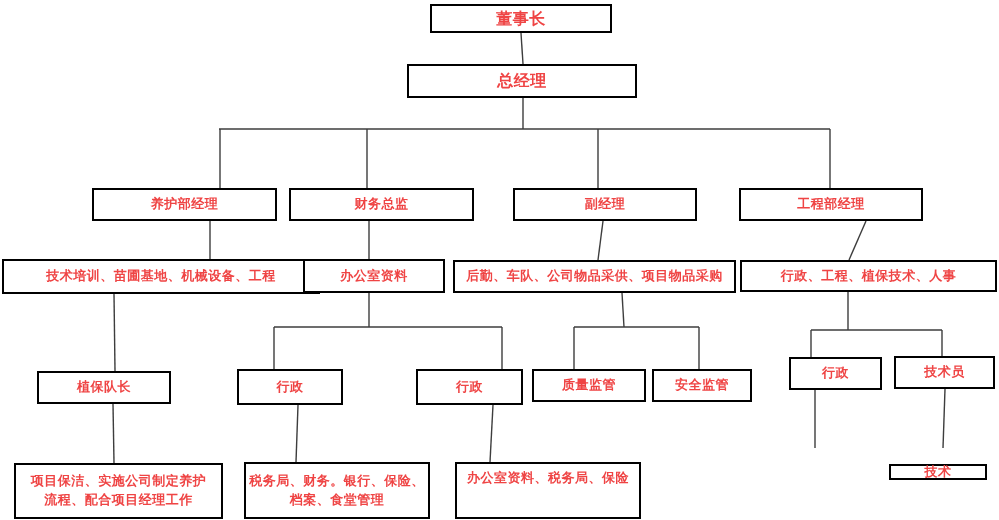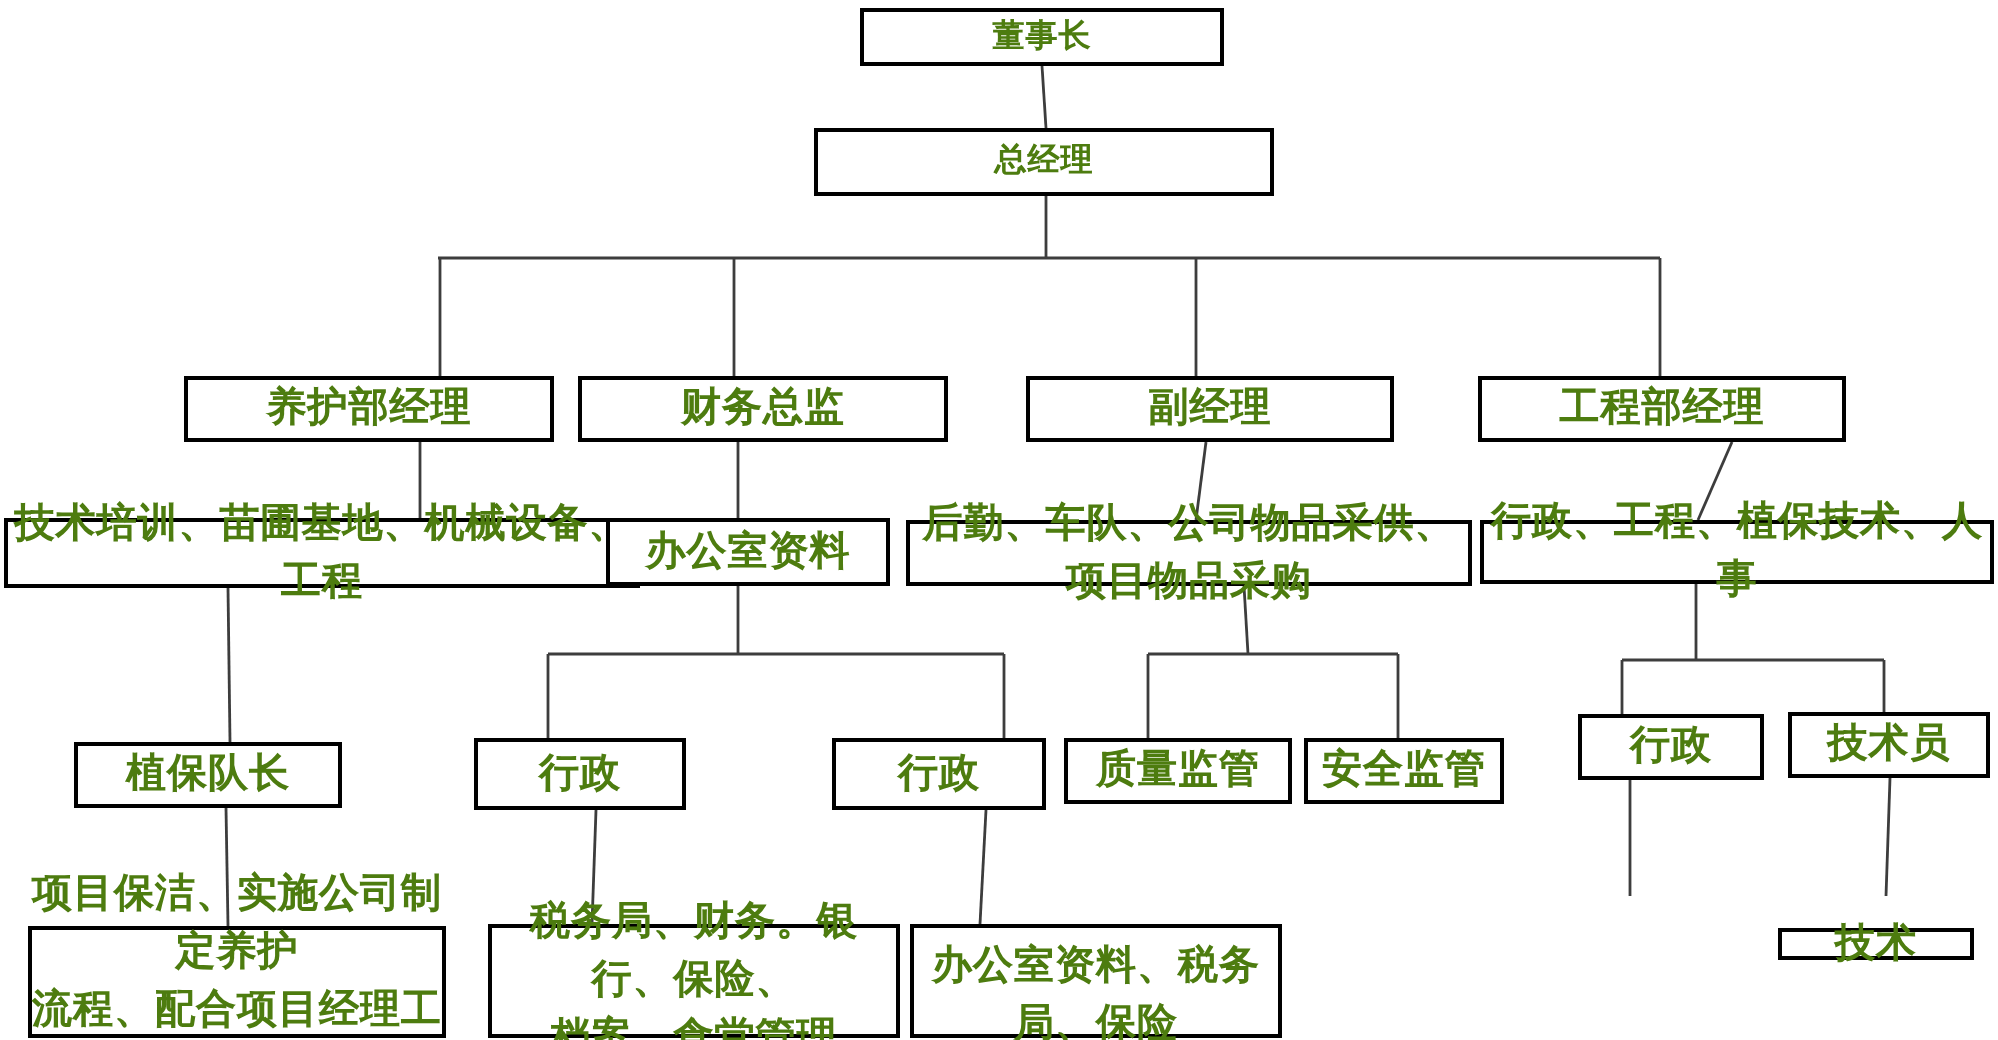--- a/index.html
+++ b/index.html
@@ -7,21 +7,21 @@
     padding: 0;
     background: #ffffff;
   }
   #canvas {
     position: relative;
     width: 999px;
     height: 520px;
     background: #ffffff;
     font-family: "Liberation Serif", "DejaVu Serif", serif;
     font-weight: bold;
-    color: #4d7c0f;
+    color: #ef4444;
     overflow: hidden;
   }
   #connector-layer {
     position: absolute;
     left: 0;
     top: 0;
     width: 999px;
     height: 520px;
   }
   #connector-layer line {
@@ -30,21 +30,21 @@
   }
   .node {
     position: absolute;
     box-sizing: border-box;
     border: 2px solid #000000;
     background: #ffffff;
     display: flex;
     align-items: center;
     justify-content: center;
     text-align: center;
-    font-size: 20px;
+    font-size: 13px;
     line-height: 1.45;
     white-space: pre-line;
     letter-spacing: 0.5px;
   }
   .node.lg { font-size: 16px; }
   .node.top-align {
     align-items: flex-start;
     padding-top: 5px;
   }
 </style>
@@ -137,21 +137,21 @@
     <span>行政</span>
   </div>
   <div class="node" style="left:894px; top:356px; width:101px; height:33px;">
     <span>技术员</span>
   </div>
 
   <div class="node" style="left:14px;  top:463px; width:209px; height:56px;">
     <span>项目保洁、实施公司制定养护
 流程、配合项目经理工作</span>
   </div>
-  <div class="node" style="left:244px; top:462px; width:206px; height:57px;">
+  <div class="node" style="left:244px; top:462px; width:186px; height:57px;">
     <span>税务局、财务。银行、保险、
 档案、食堂管理</span>
   </div>
   <div class="node top-align" style="left:455px; top:462px; width:186px; height:57px;">
     <span>办公室资料、税务局、保险</span>
   </div>
   <div class="node" style="left:889px; top:448px; width:98px;  height:16px;margin-top:16px;">
     <span>技术</span>
   </div>
 

